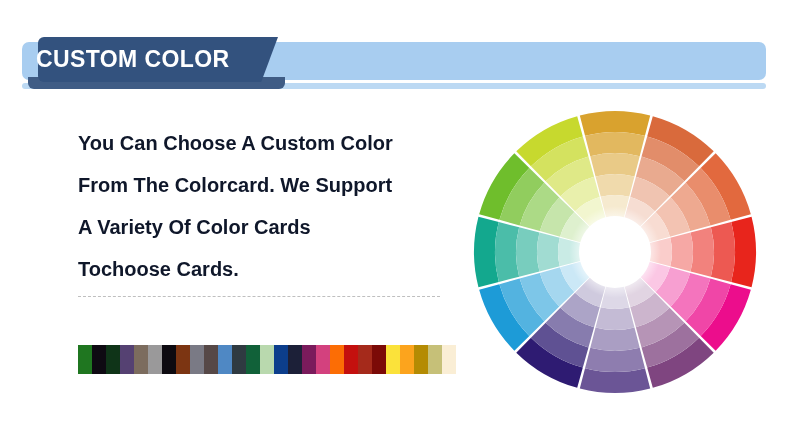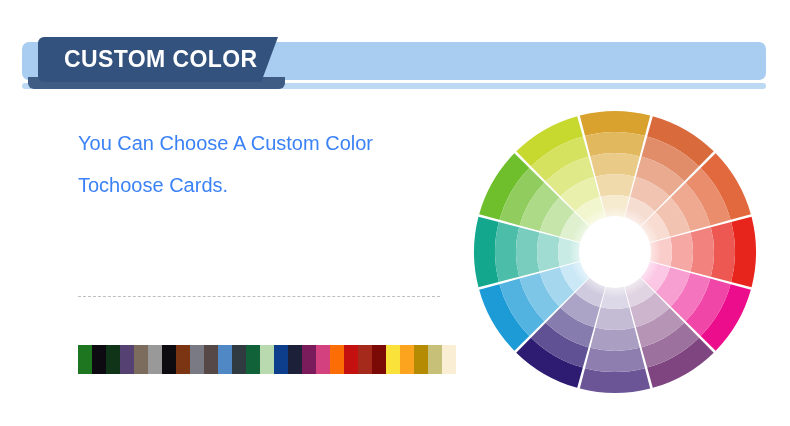--- a/index.html
+++ b/index.html
@@ -56,43 +56,44 @@
     top: 37px;
     width: 240px;
     height: 45px;
     background: #33527e;
     border-radius: 6px 0 0 6px;
     -webkit-clip-path: polygon(0 0, 100% 0, 93% 100%, 0 100%);
     clip-path: polygon(0 0, 100% 0, 93% 100%, 0 100%);
   }
   .banner-title {
     position: absolute;
-    left: 64px;
+    left: 36px;
     top: 44px;
     width: 230px;
     color: #ffffff;
     font-size: 23px;
     font-weight: bold;
     letter-spacing: 0.4px;
     line-height: 30px;
     white-space: nowrap;
   }
 
   
   #body-copy {
     position: absolute;
     left: 78px;
     top: 122px;
     width: 380px;
   }
   .copy-line {
     font-size: 20px;
-    color: #3b82f6;
+    color: #0f172a;
     line-height: 42px;
     white-space: nowrap;
+    font-weight: bold;
   }
 
   
   #divider {
     position: absolute;
     left: 78px;
     top: 296px;
     width: 362px;
     height: 0;
     border-top: 1px dashed #bfbfbf;
@@ -130,20 +131,22 @@
 <div id="header-banner">
   <div class="banner-lightbar"></div>
   <div class="banner-lightbar-strip"></div>
   <div class="banner-darkshadow"></div>
   <div class="banner-darkshape"></div>
   <div class="banner-title">CUSTOM COLOR</div>
 </div>
 
 <div id="body-copy">
   <div class="copy-line">You Can Choose A Custom Color</div>
+  <div class="copy-line">From The Colorcard. We Support</div>
+  <div class="copy-line">A Variety Of Color Cards</div>
   <div class="copy-line">Tochoose Cards.</div>
 </div>
 
 <div id="divider"></div>
 
 <div id="swatch-strip">
     <div class="swatch" style="background: rgb(31, 118, 32);"></div>
     <div class="swatch" style="background: rgb(14, 10, 18);"></div>
     <div class="swatch" style="background: rgb(15, 52, 24);"></div>
     <div class="swatch" style="background: rgb(85, 65, 114);"></div>

